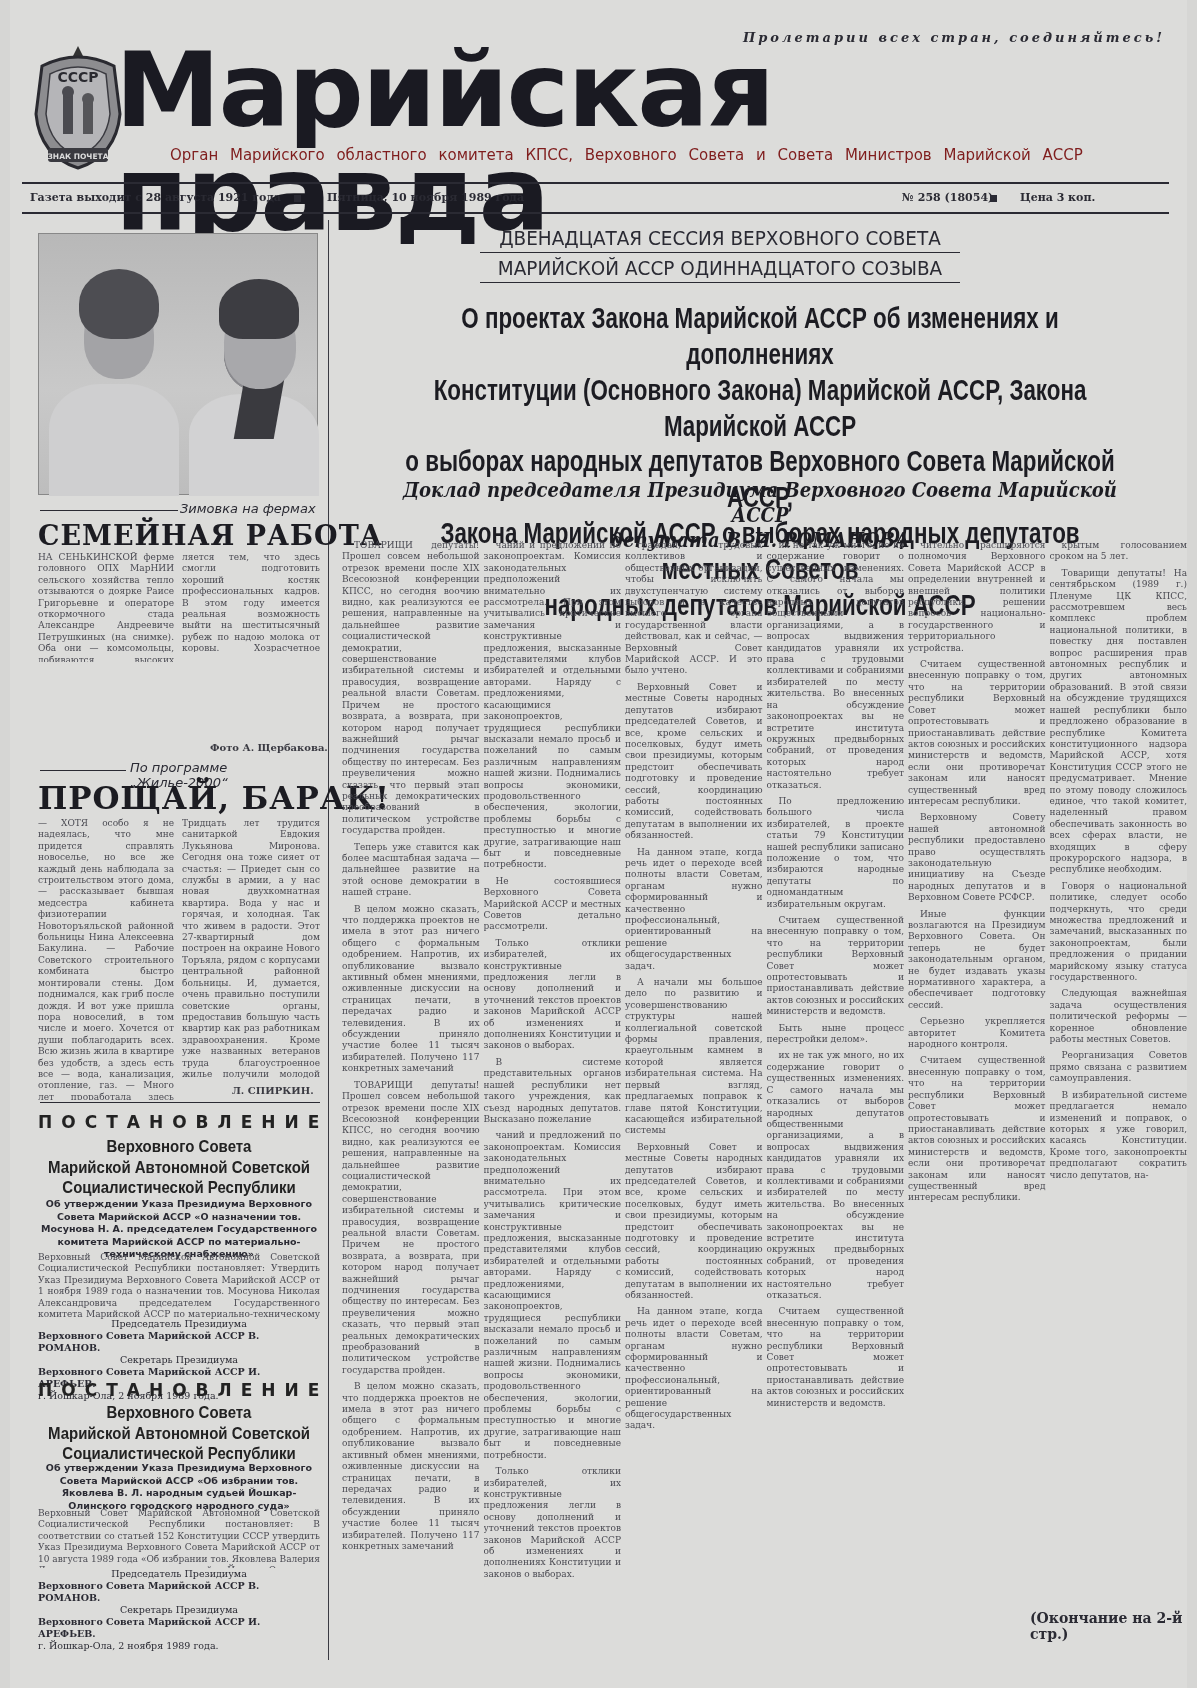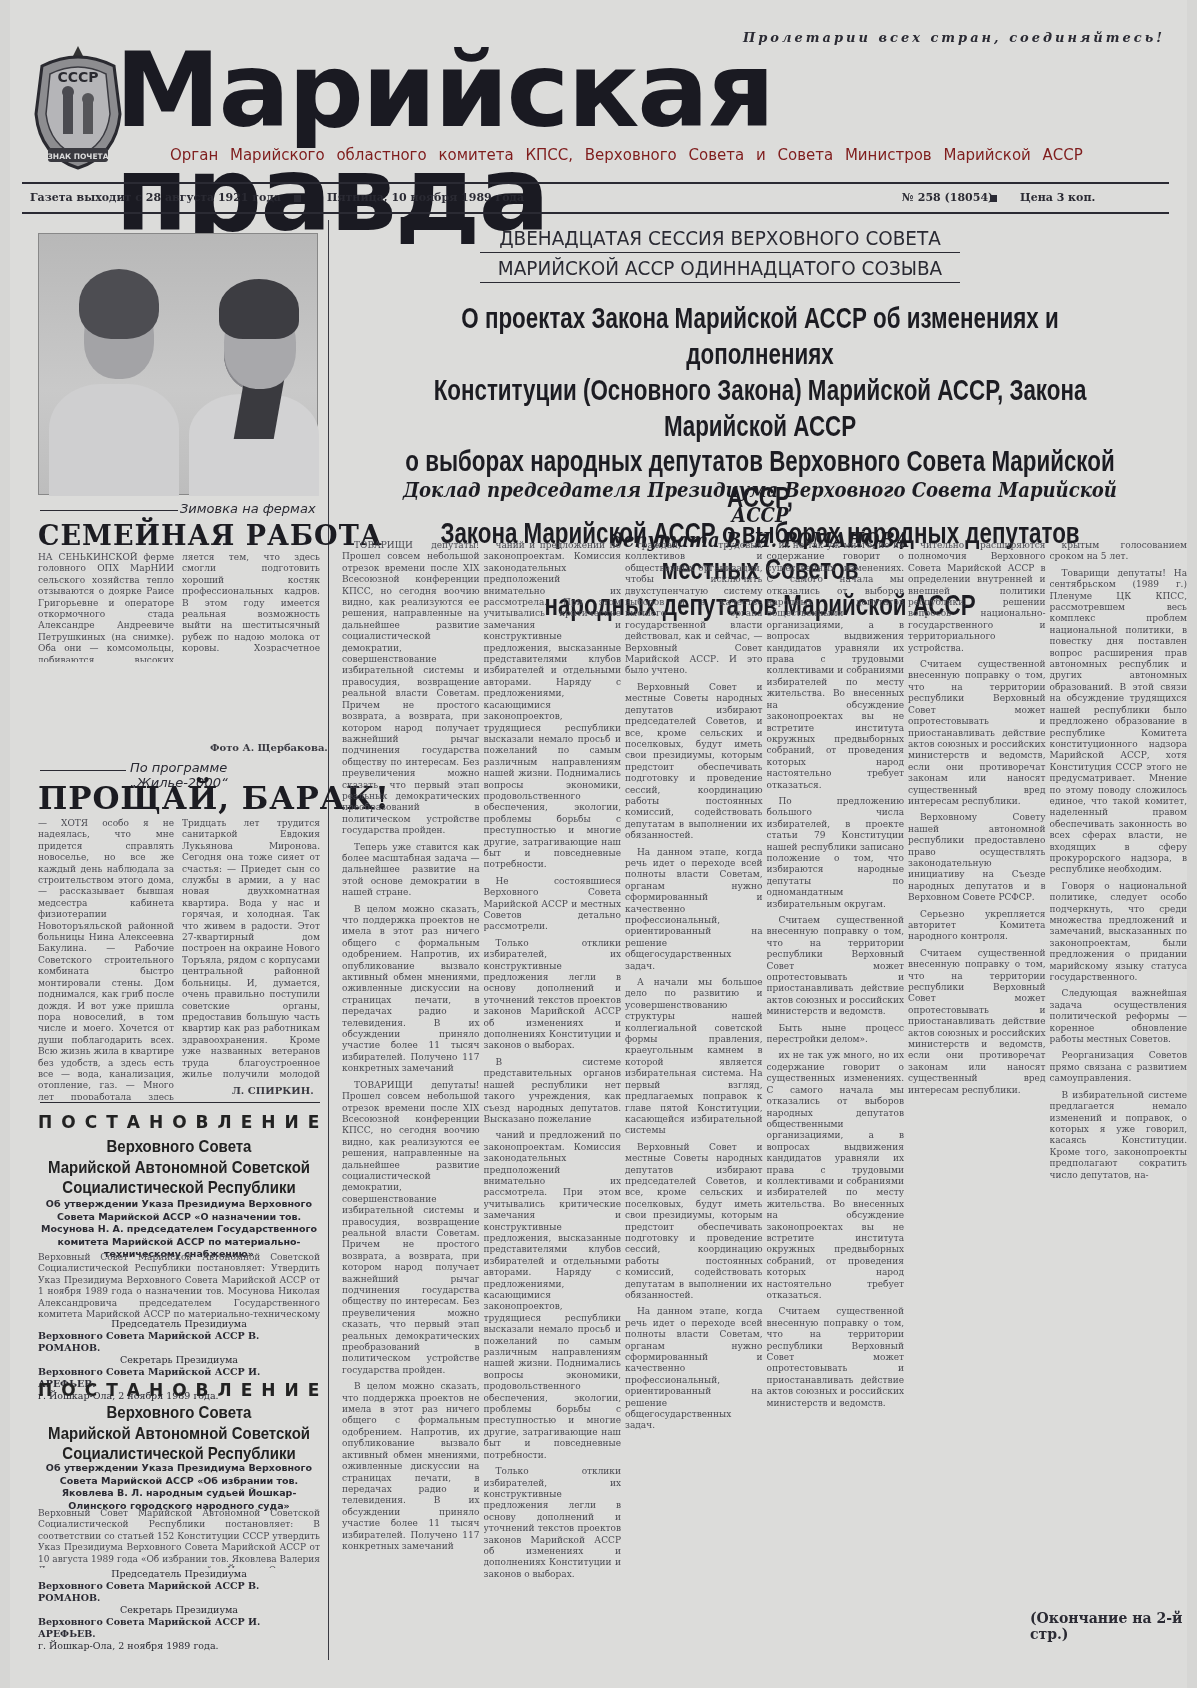--- a/index.html
+++ b/index.html
@@ -186,20 +186,21 @@
         <p>По предложению большого числа избирателей, в проекте статьи 79 Конституции нашей республики записано положение о том, что избираются народные депутаты по одномандатным избирательным округам.</p>
         <p>Считаем существенной внесенную поправку о том, что на территории республики Верховный Совет может опротестовывать и приостанавливать действие актов союзных и российских министерств и ведомств.</p>
         <p>Быть ныне процесс перестройки делом».</p>
       <p>их не так уж много, но их содержание говорит о существенных изменениях. С самого начала мы отказались от выборов народных депутатов общественными организациями, а в вопросах выдвижения кандидатов уравняли их права с трудовыми коллективами и собраниями избирателей по месту жительства. Во внесенных на обсуждение законопроектах вы не встретите института окружных предвыборных собраний, от проведения которых народ настоятельно требует отказаться.</p>
         <p>Считаем существенной внесенную поправку о том, что на территории республики Верховный Совет может опротестовывать и приостанавливать действие актов союзных и российских министерств и ведомств.</p>
     </div>
     <div class="col">
       <p>чительно расширяются полномочия Верховного Совета Марийской АССР в определении внутренней и внешней политики республики, решении вопросов национально-государственного и территориального устройства.</p>
         <p>Считаем существенной внесенную поправку о том, что на территории республики Верховный Совет может опротестовывать и приостанавливать действие актов союзных и российских министерств и ведомств, если они противоречат законам или наносят существенный вред интересам республики.</p>
         <p>Верховному Совету нашей автономной республики предоставлено право осуществлять законодательную инициативу на Съезде народных депутатов и в Верховном Совете РСФСР.</p>
+        <p>Иные функции возлагаются на Президиум Верховного Совета. Он теперь не будет законодательным органом, не будет издавать указы нормативного характера, а обеспечивает подготовку сессий.</p>
         <p>Серьезно укрепляется авторитет Комитета народного контроля.</p>
       <p>Считаем существенной внесенную поправку о том, что на территории республики Верховный Совет может опротестовывать и приостанавливать действие актов союзных и российских министерств и ведомств, если они противоречат законам или наносят существенный вред интересам республики.</p>
     </div>
     <div class="col">
       <p>крытым голосованием сроком на 5 лет.</p>
         <p>Товарищи депутаты! На сентябрьском (1989 г.) Пленуме ЦК КПСС, рассмотревшем весь комплекс проблем национальной политики, в повестку дня поставлен вопрос расширения прав автономных республик и других автономных образований. В этой связи на обсуждение трудящихся нашей республики было предложено образование в республике Комитета конституционного надзора Марийской АССР, хотя Конституция СССР этого не предусматривает. Мнение по этому поводу сложилось единое, что такой комитет, наделенный правом обеспечивать законность во всех сферах власти, не входящих в сферу прокурорского надзора, в республике необходим.</p>
         <p>Говоря о национальной политике, следует особо подчеркнуть, что среди множества предложений и замечаний, высказанных по законопроектам, были предложения о придании марийскому языку статуса государственного.</p>
         <p>Следующая важнейшая задача осуществления политической реформы — коренное обновление работы местных Советов.</p>
         <p>Реорганизация Советов прямо связана с развитием самоуправления.</p>
         <p>В избирательной системе предлагается немало изменений и поправок, о которых я уже говорил, касаясь Конституции. Кроме того, законопроекты предполагают сократить число депутатов, на-</p>

